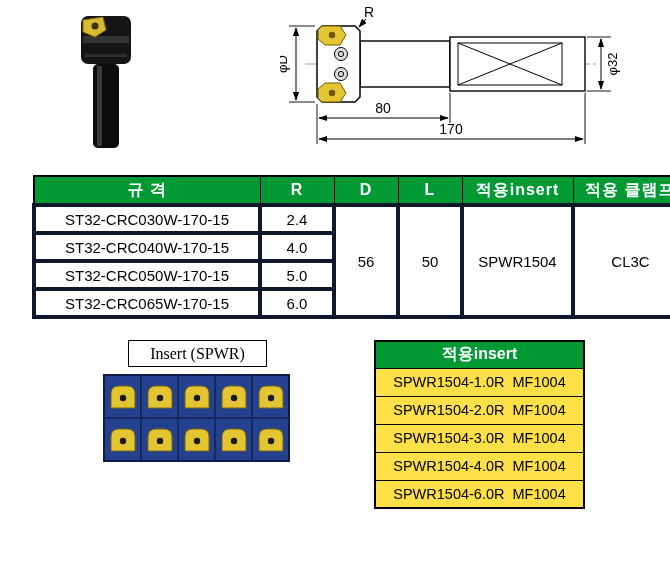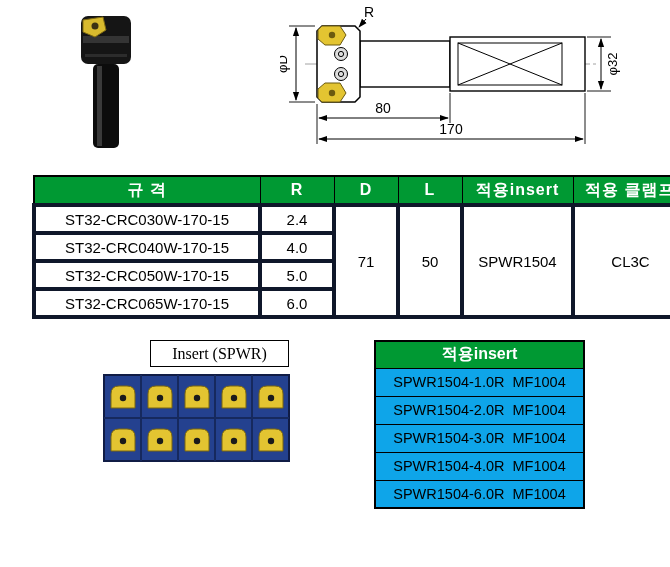--- a/index.html
+++ b/index.html
@@ -22,33 +22,33 @@
   }
   .spec-table td {
     height:28px; border:4px solid #0f172a; text-align:center; font-size:15px;
     background:#fff;
   }
 
   .insert-label-box {
     position:absolute; left:128px; top:340px; width:139px; height:27px;
     border:1px solid #000; background:#fff;
     display:flex; align-items:center; justify-content:center;
-    font-family:"Liberation Serif", serif; font-size:16px;margin-left:22px;
+    font-family:"Liberation Serif", serif; font-size:16px;
   }
 
   .tray { position:absolute; left:103px; top:371px; width:187px; height:92px; }
 
   .insert-table { position:absolute; left:350px; top:340px; width:211px; border:2px solid #000; }
   .insert-table th {
     background:#009933; color:#fff; font-size:16px; font-weight:bold;
     height:27px; border:1px solid #000; text-align:center;
   }
   .insert-table td {
     height:28px; border:1px solid #000; text-align:center; font-size:14.5px;
-    background:#0ea5e9; white-space:pre;
+    background:#fde047; white-space:pre;
   }
 
   svg text { font-family:"Liberation Sans", sans-serif; fill:#000; }
 </style>
 </head>
 <body>
 
 <div class="page">
 
   <div class="tool-photo">
@@ -150,21 +150,21 @@
         <th>D</th>
         <th>L</th>
         <th>적용insert</th>
         <th>적용 클램프</th>
       </tr>
     </thead>
     <tbody>
       <tr>
         <td>ST32-CRC030W-170-15</td>
         <td>2.4</td>
-        <td rowspan="4">71</td>
+        <td rowspan="4">56</td>
         <td rowspan="4">50</td>
         <td rowspan="4">SPWR1504</td>
         <td rowspan="4">CL3C</td>
       </tr>
       <tr>
         <td>ST32-CRC040W-170-15</td>
         <td>4.0</td>
       </tr>
       <tr>
         <td>ST32-CRC050W-170-15</td>

